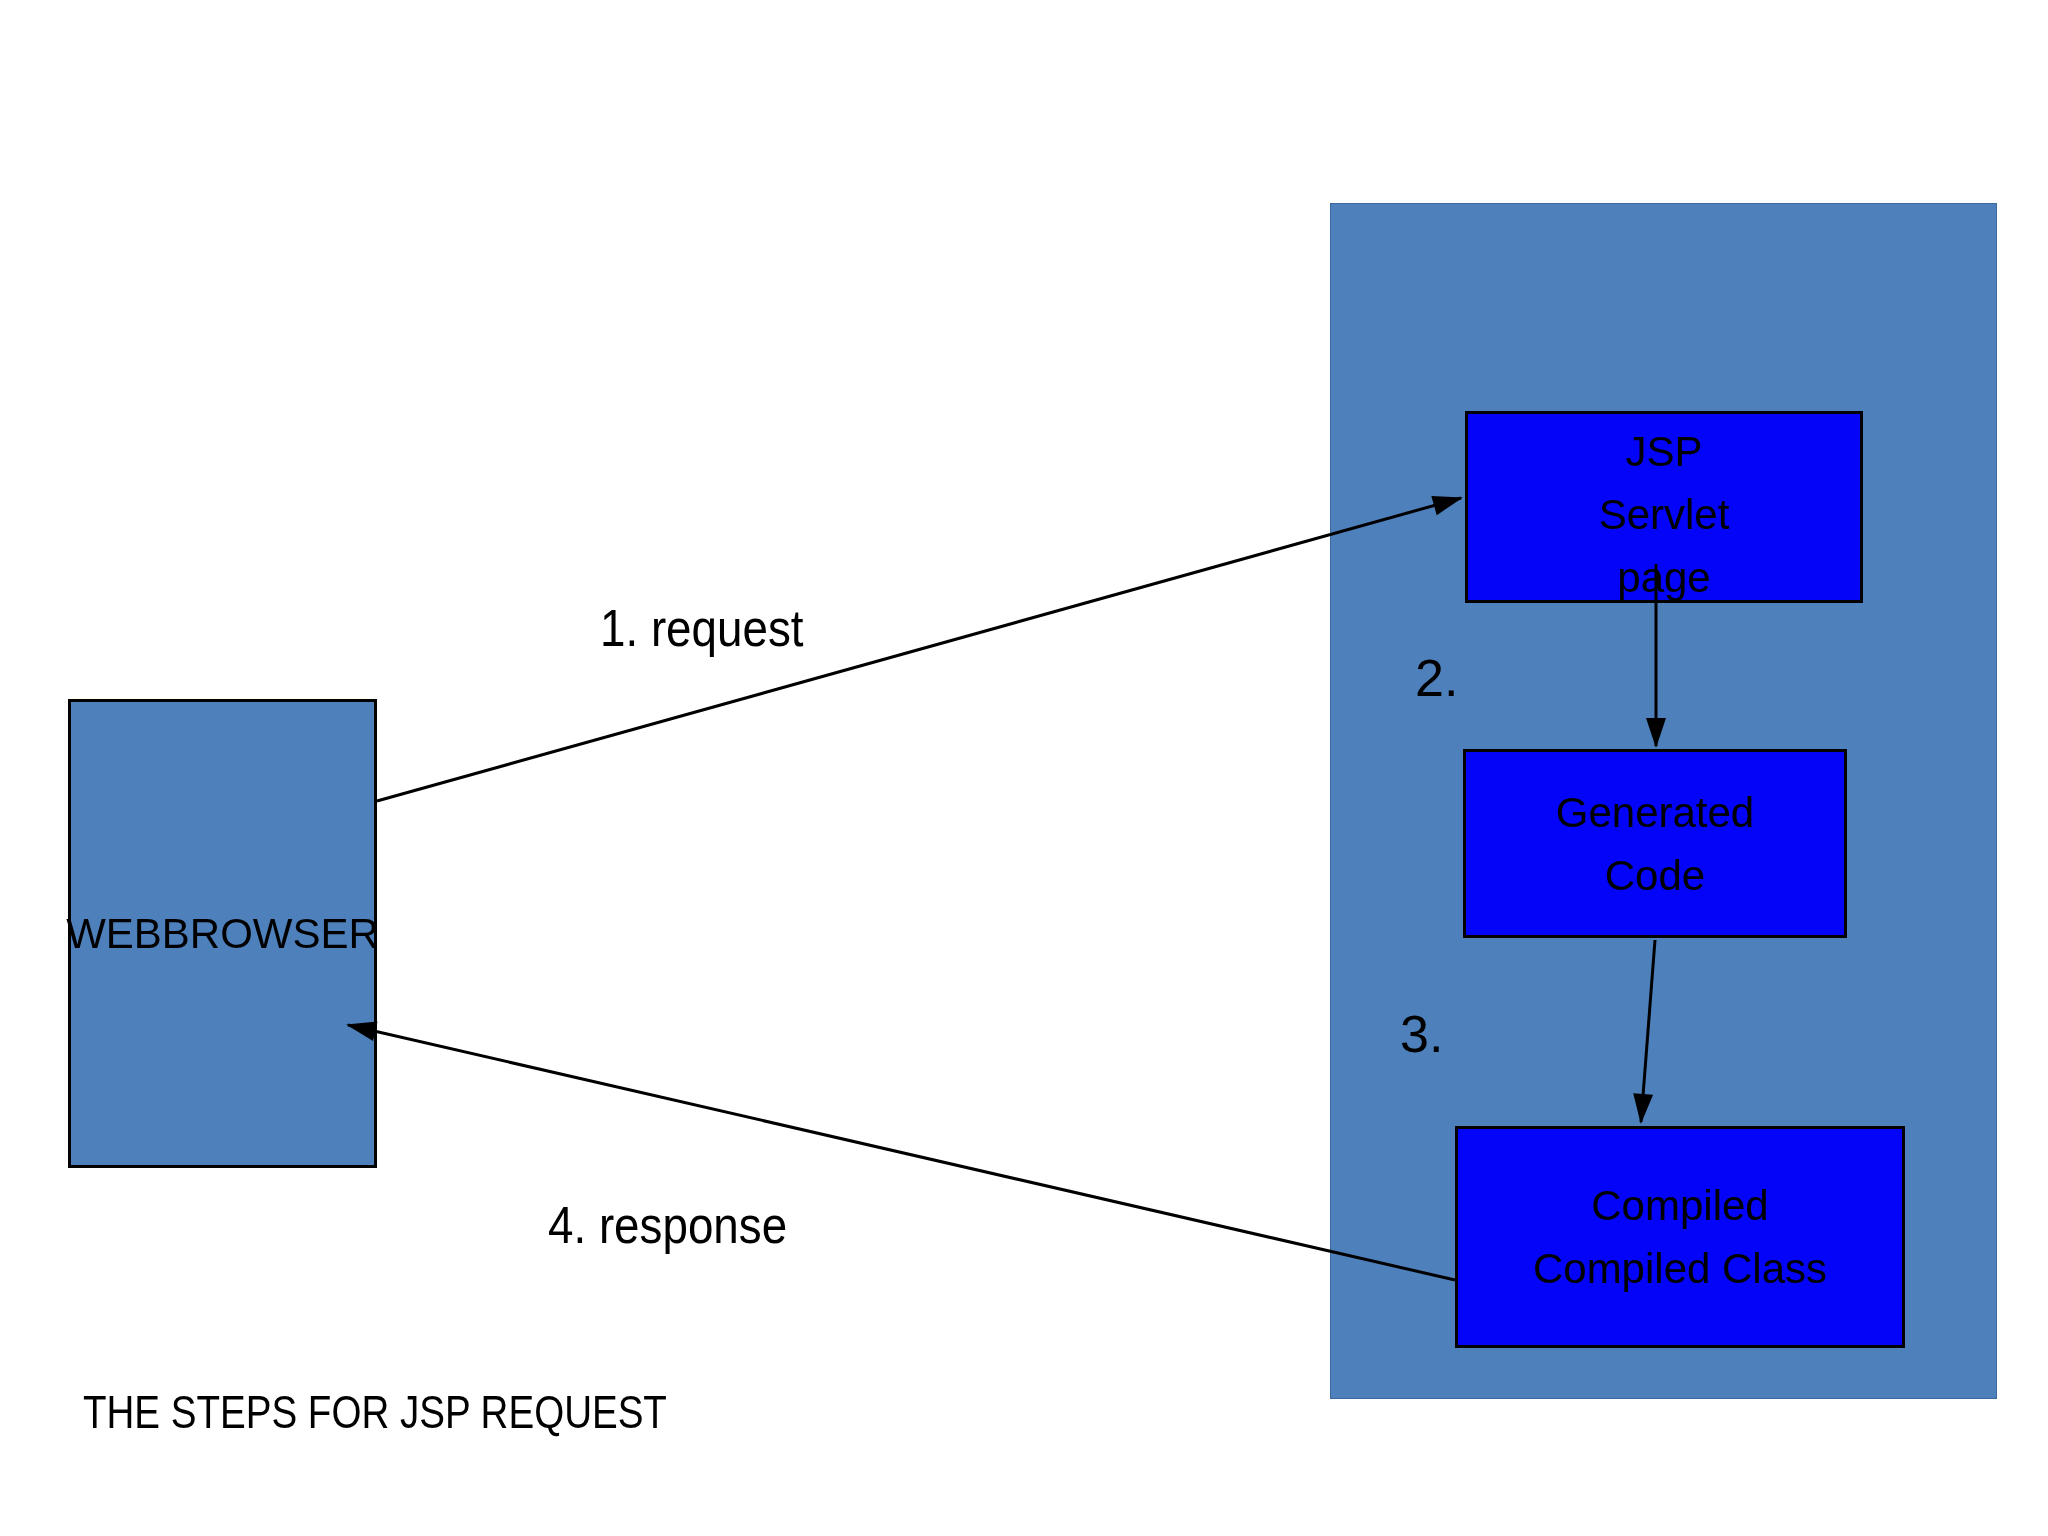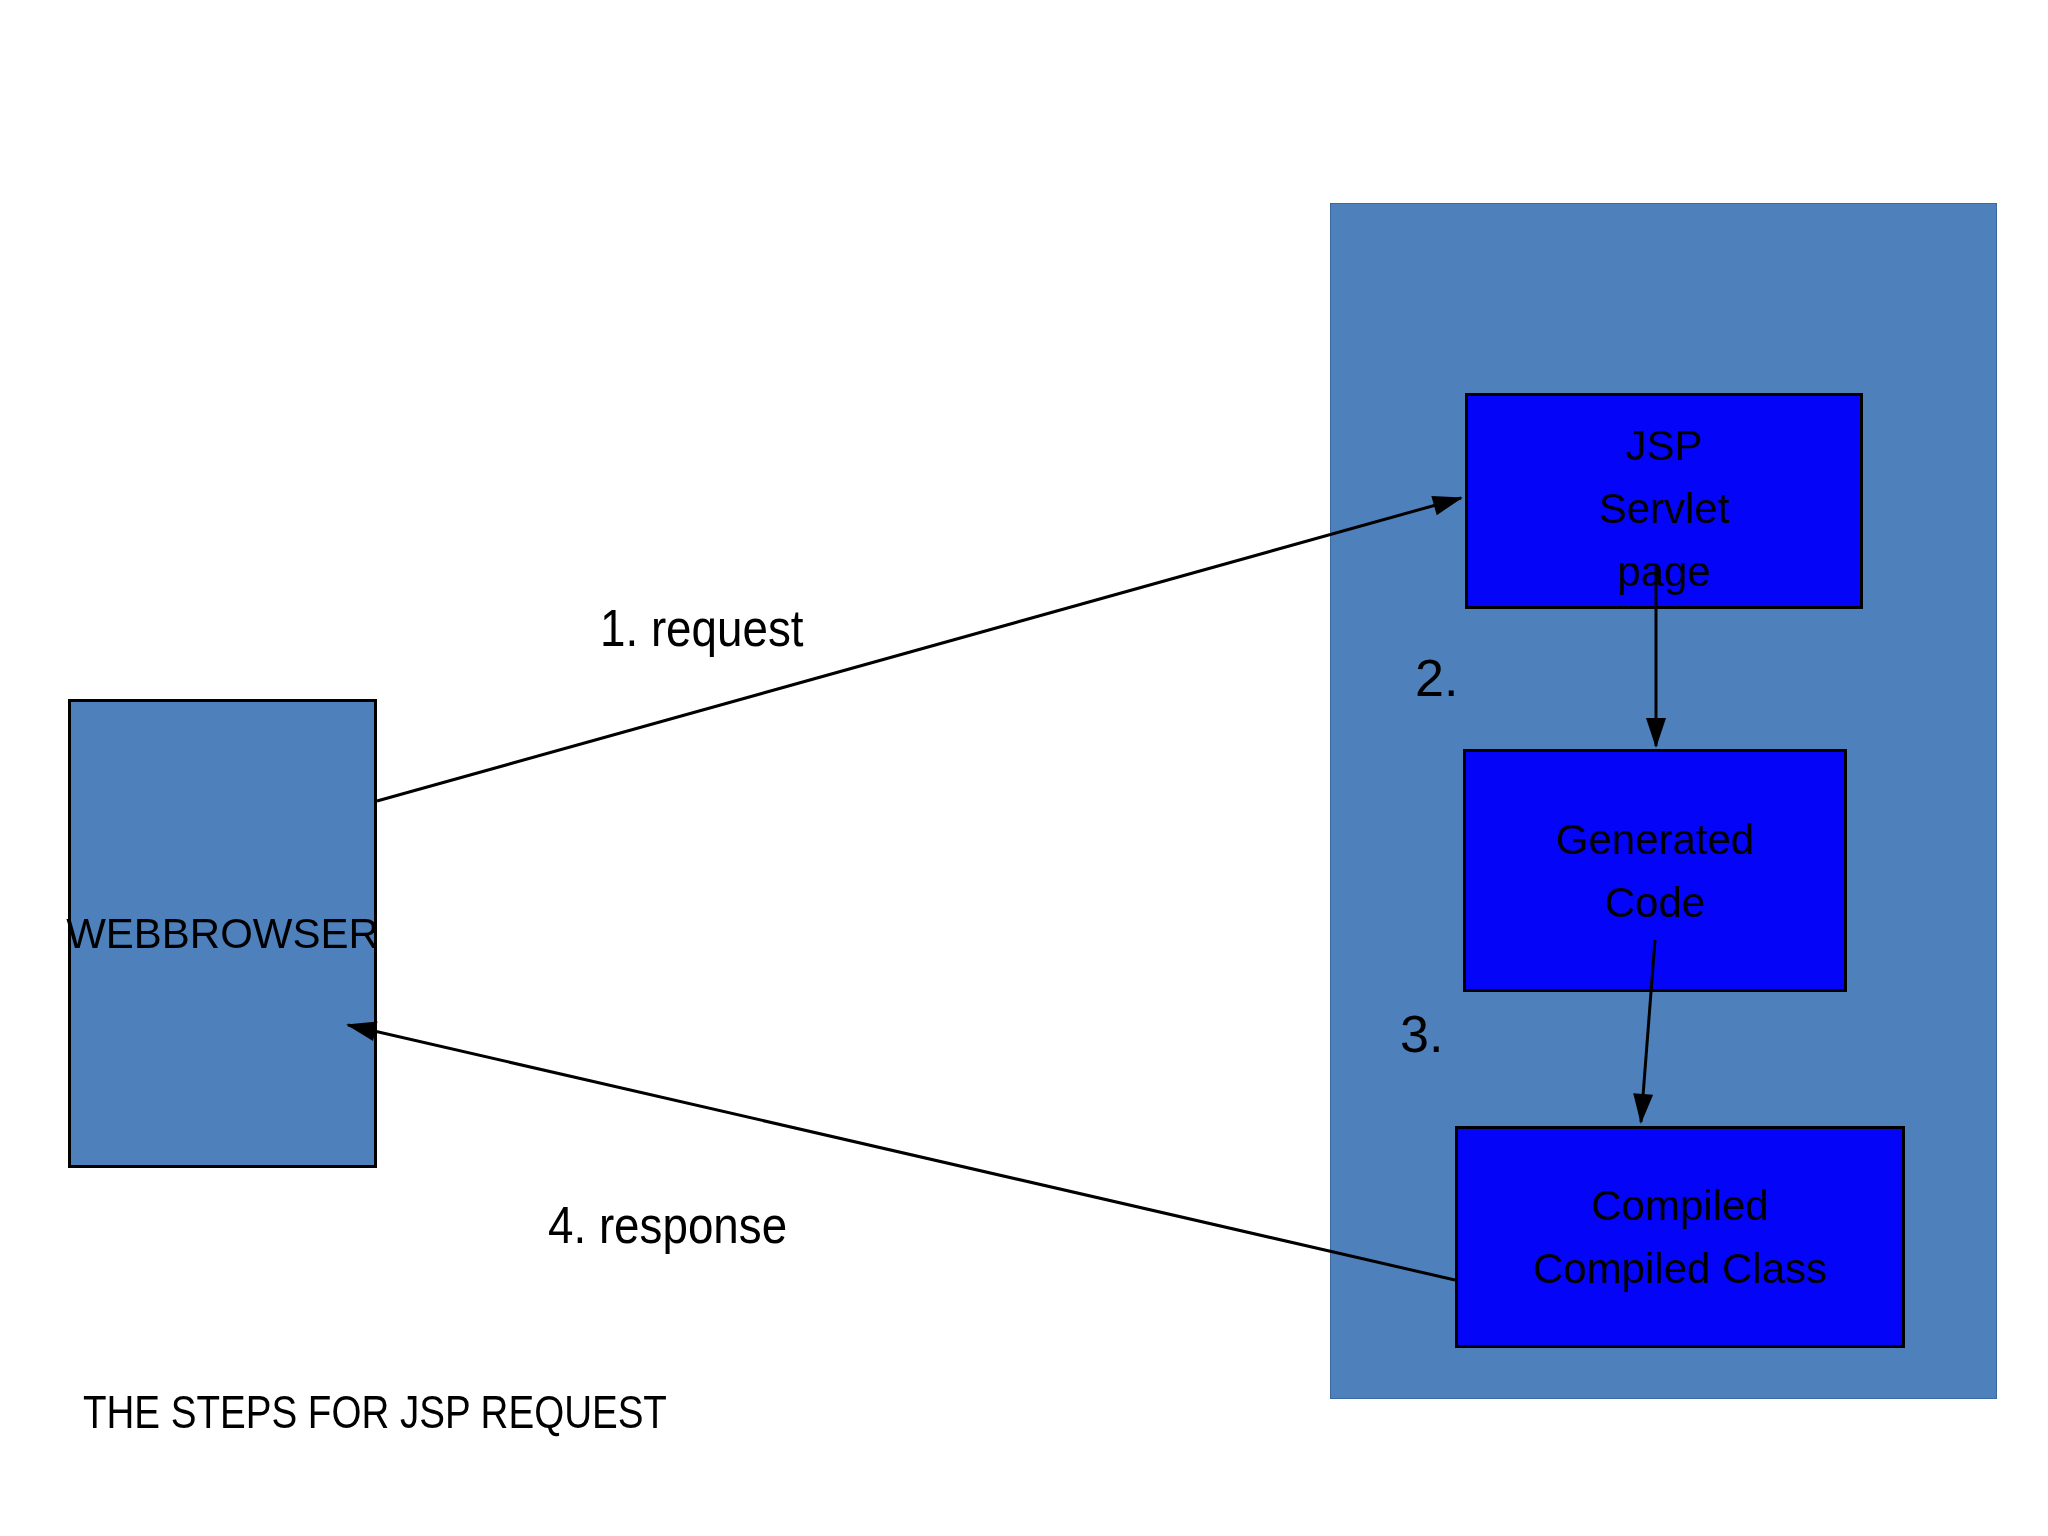--- a/index.html
+++ b/index.html
@@ -47,23 +47,23 @@
     position: absolute;
     background: var(--node);
     border: 3px solid var(--ink);
     display: flex; flex-direction: column;
     align-items: center; justify-content: center;
     font-size: 42px; line-height: 63px;
     text-align: center;
     overflow: visible;
   }
   .node span, .browser-node span { display: block; white-space: nowrap; }
-  #node-jsp       { left: 1465px; top: 393px;  width: 398px; height: 216px; }
+  #node-jsp       { left: 1465px; top: 411px;  width: 398px; height: 192px; }
   #node-jsp .node-label { margin-top: 14px; }
-  #node-generated { left: 1463px; top: 749px;  width: 384px; height: 243px; }
+  #node-generated { left: 1463px; top: 749px;  width: 384px; height: 189px; }
   #node-compiled  { left: 1455px; top: 1126px; width: 450px; height: 222px; }
 
   
   .arrows {
     position: absolute; inset: 0;
     width: 2048px; height: 1536px;
     pointer-events: none;
   }
   .arrows line { stroke: var(--ink); stroke-width: 3; }
   .arrows marker path { fill: var(--ink); }

